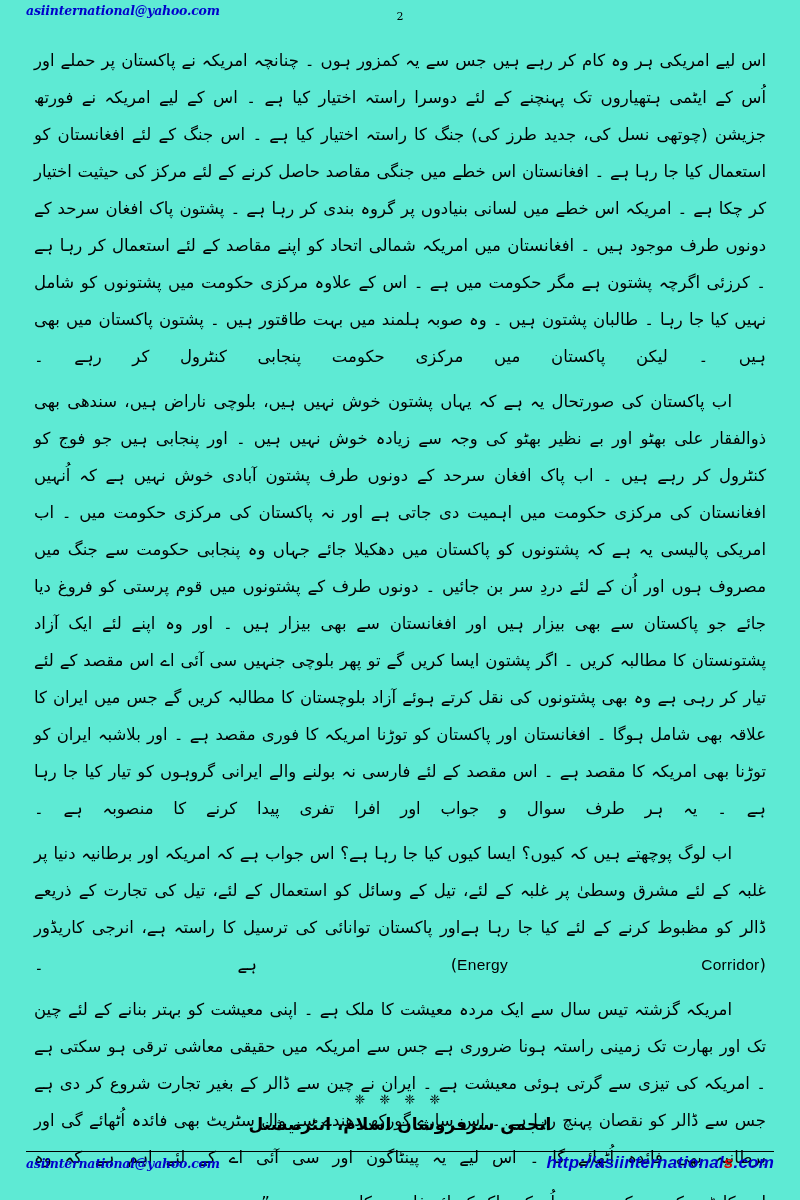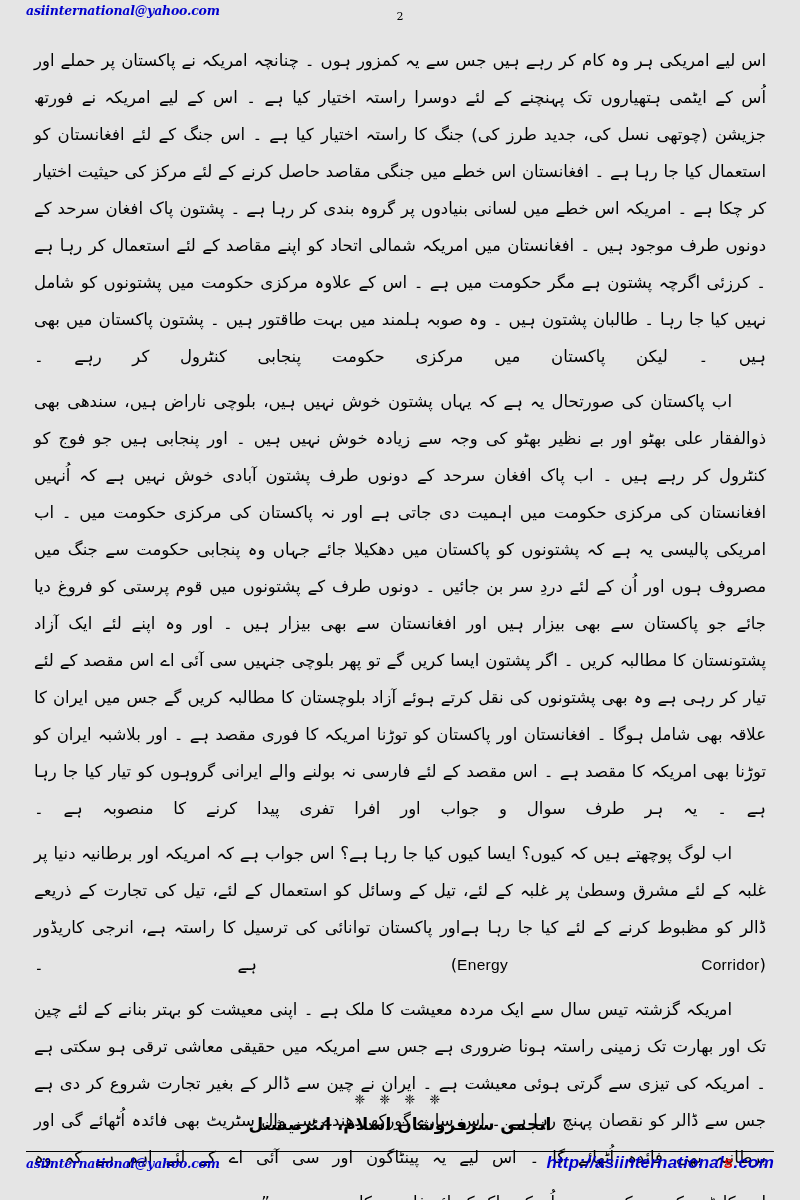--- a/index.html
+++ b/index.html
@@ -13,21 +13,21 @@
     position: relative;
     font-family: "DejaVu Sans", sans-serif;
     overflow: hidden;
   }
 
   .page {
     position: absolute;
     inset: 0;
     width: 800px;
     height: 1200px;
-    background: #e5e5e5;
+    background: #5eead4;
   }
 
   
   .header {
     position: absolute;
     top: 0;
     left: 0;
     width: 800px;
     height: 36px;
   }

